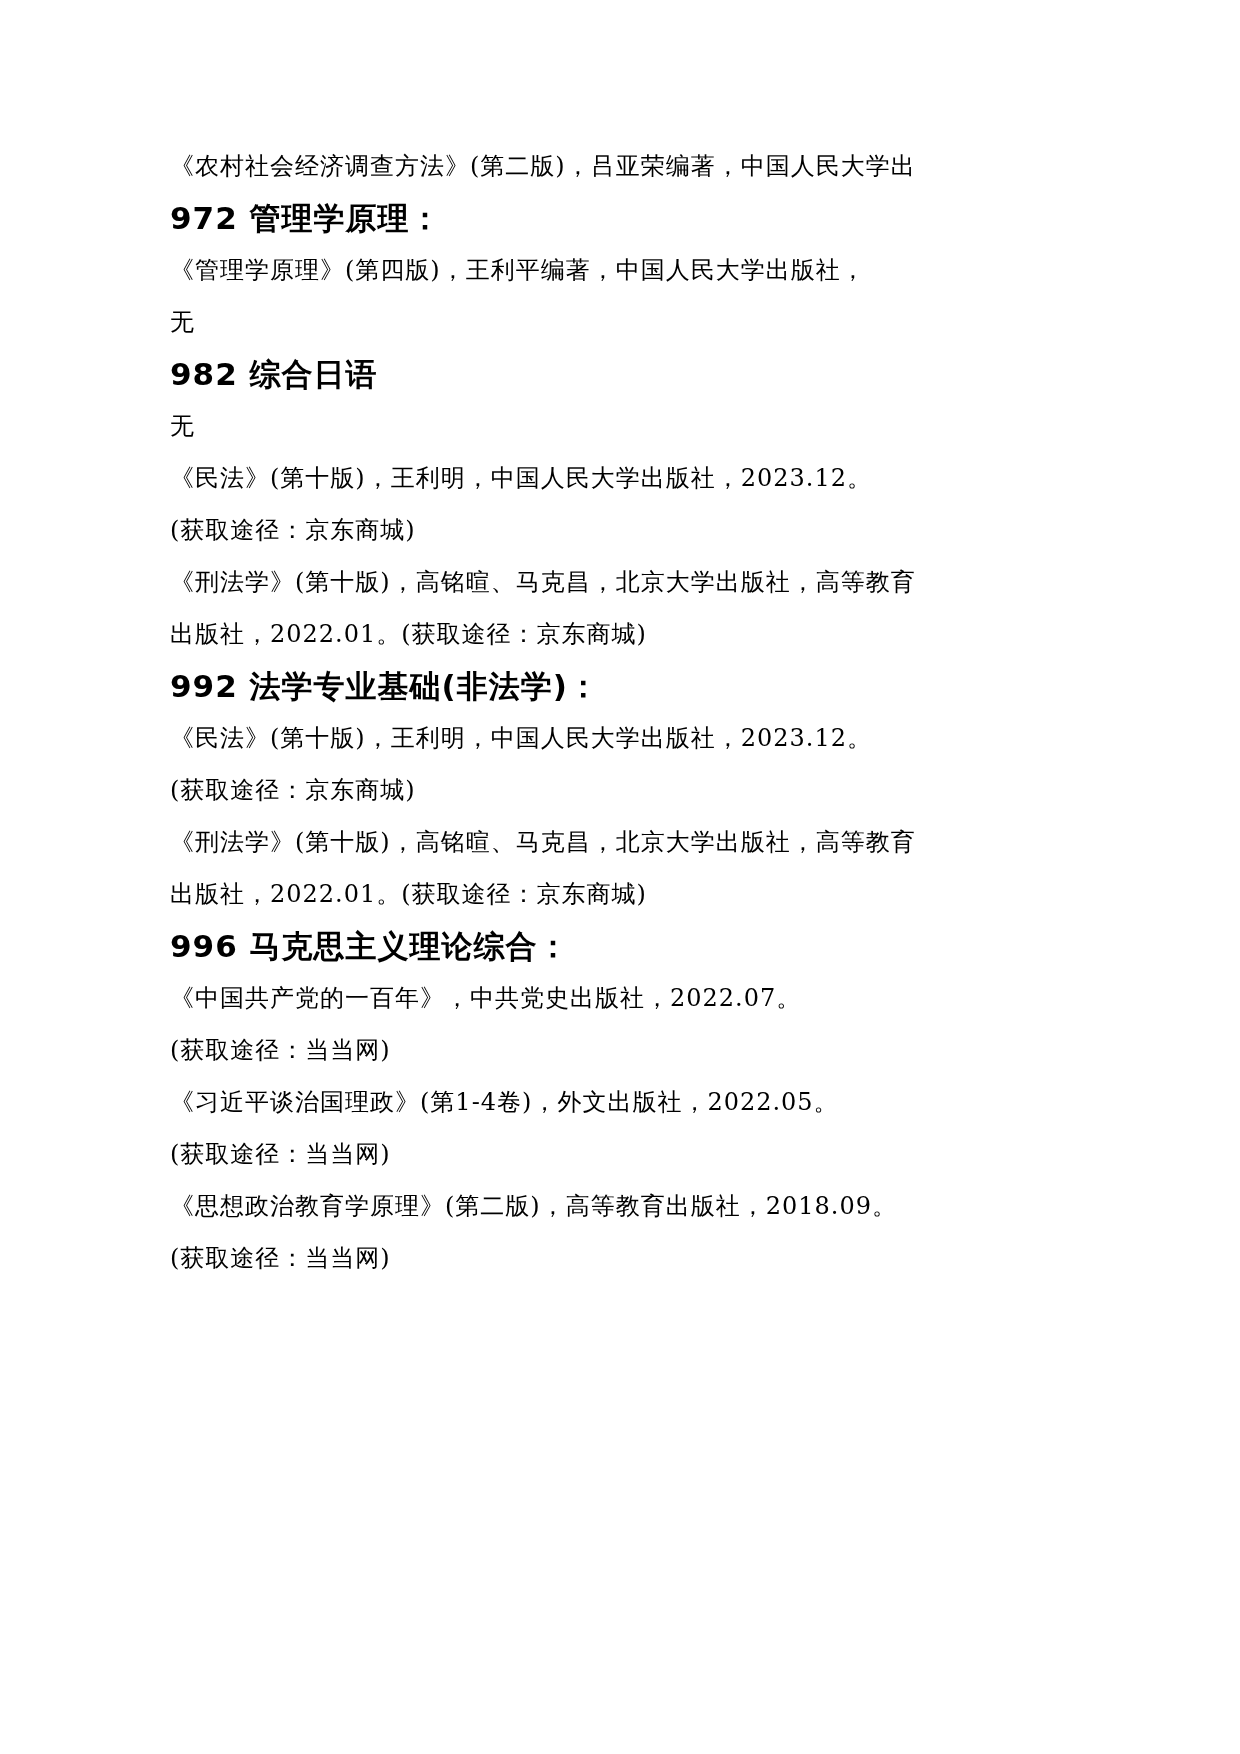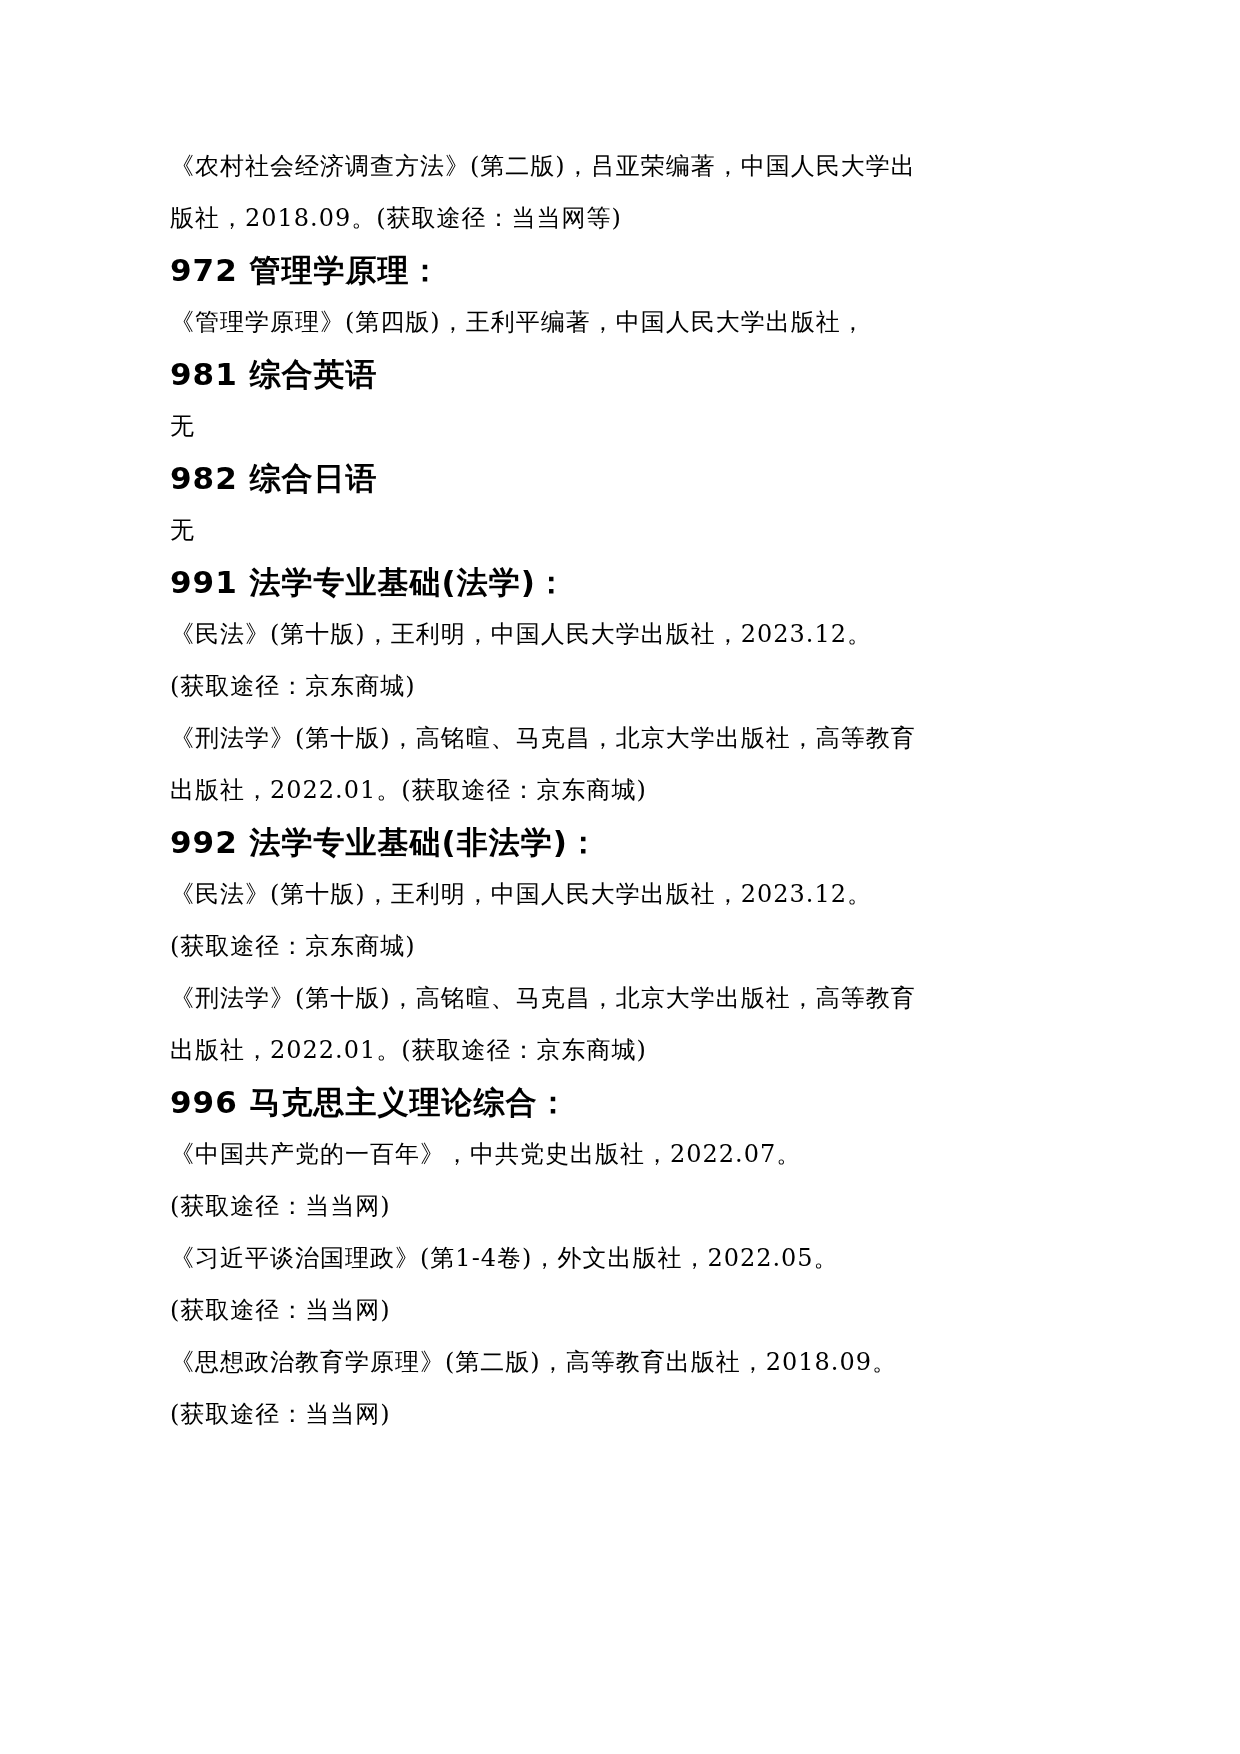--- a/index.html
+++ b/index.html
@@ -32,28 +32,25 @@
     font-weight: bold;
     font-family: "DejaVu Sans", "Liberation Sans", sans-serif;
     font-size: 31px;
   }
 </style>
 </head>
 <body>
 
 <div class="page">
   <div class="line">《农村社会经济调查方法》(第二版)，吕亚荣编著，中国人民大学出</div>
-  <div class="line">版社，2018.09。(获取途径：当当网等)</div>
   <div class="line heading">972 管理学原理：</div>
   <div class="line">《管理学原理》(第四版)，王利平编著，中国人民大学出版社，</div>
-  <div class="line heading">981 综合英语</div>
   <div class="line">无</div>
   <div class="line heading">982 综合日语</div>
   <div class="line">无</div>
-  <div class="line heading">991 法学专业基础(法学)：</div>
   <div class="line">《民法》(第十版)，王利明，中国人民大学出版社，2023.12。</div>
   <div class="line">(获取途径：京东商城)</div>
   <div class="line">《刑法学》(第十版)，高铭暄、马克昌，北京大学出版社，高等教育</div>
   <div class="line">出版社，2022.01。(获取途径：京东商城)</div>
   <div class="line heading">992 法学专业基础(非法学)：</div>
   <div class="line">《民法》(第十版)，王利明，中国人民大学出版社，2023.12。</div>
   <div class="line">(获取途径：京东商城)</div>
   <div class="line">《刑法学》(第十版)，高铭暄、马克昌，北京大学出版社，高等教育</div>
   <div class="line">出版社，2022.01。(获取途径：京东商城)</div>
   <div class="line heading">996 马克思主义理论综合：</div>

